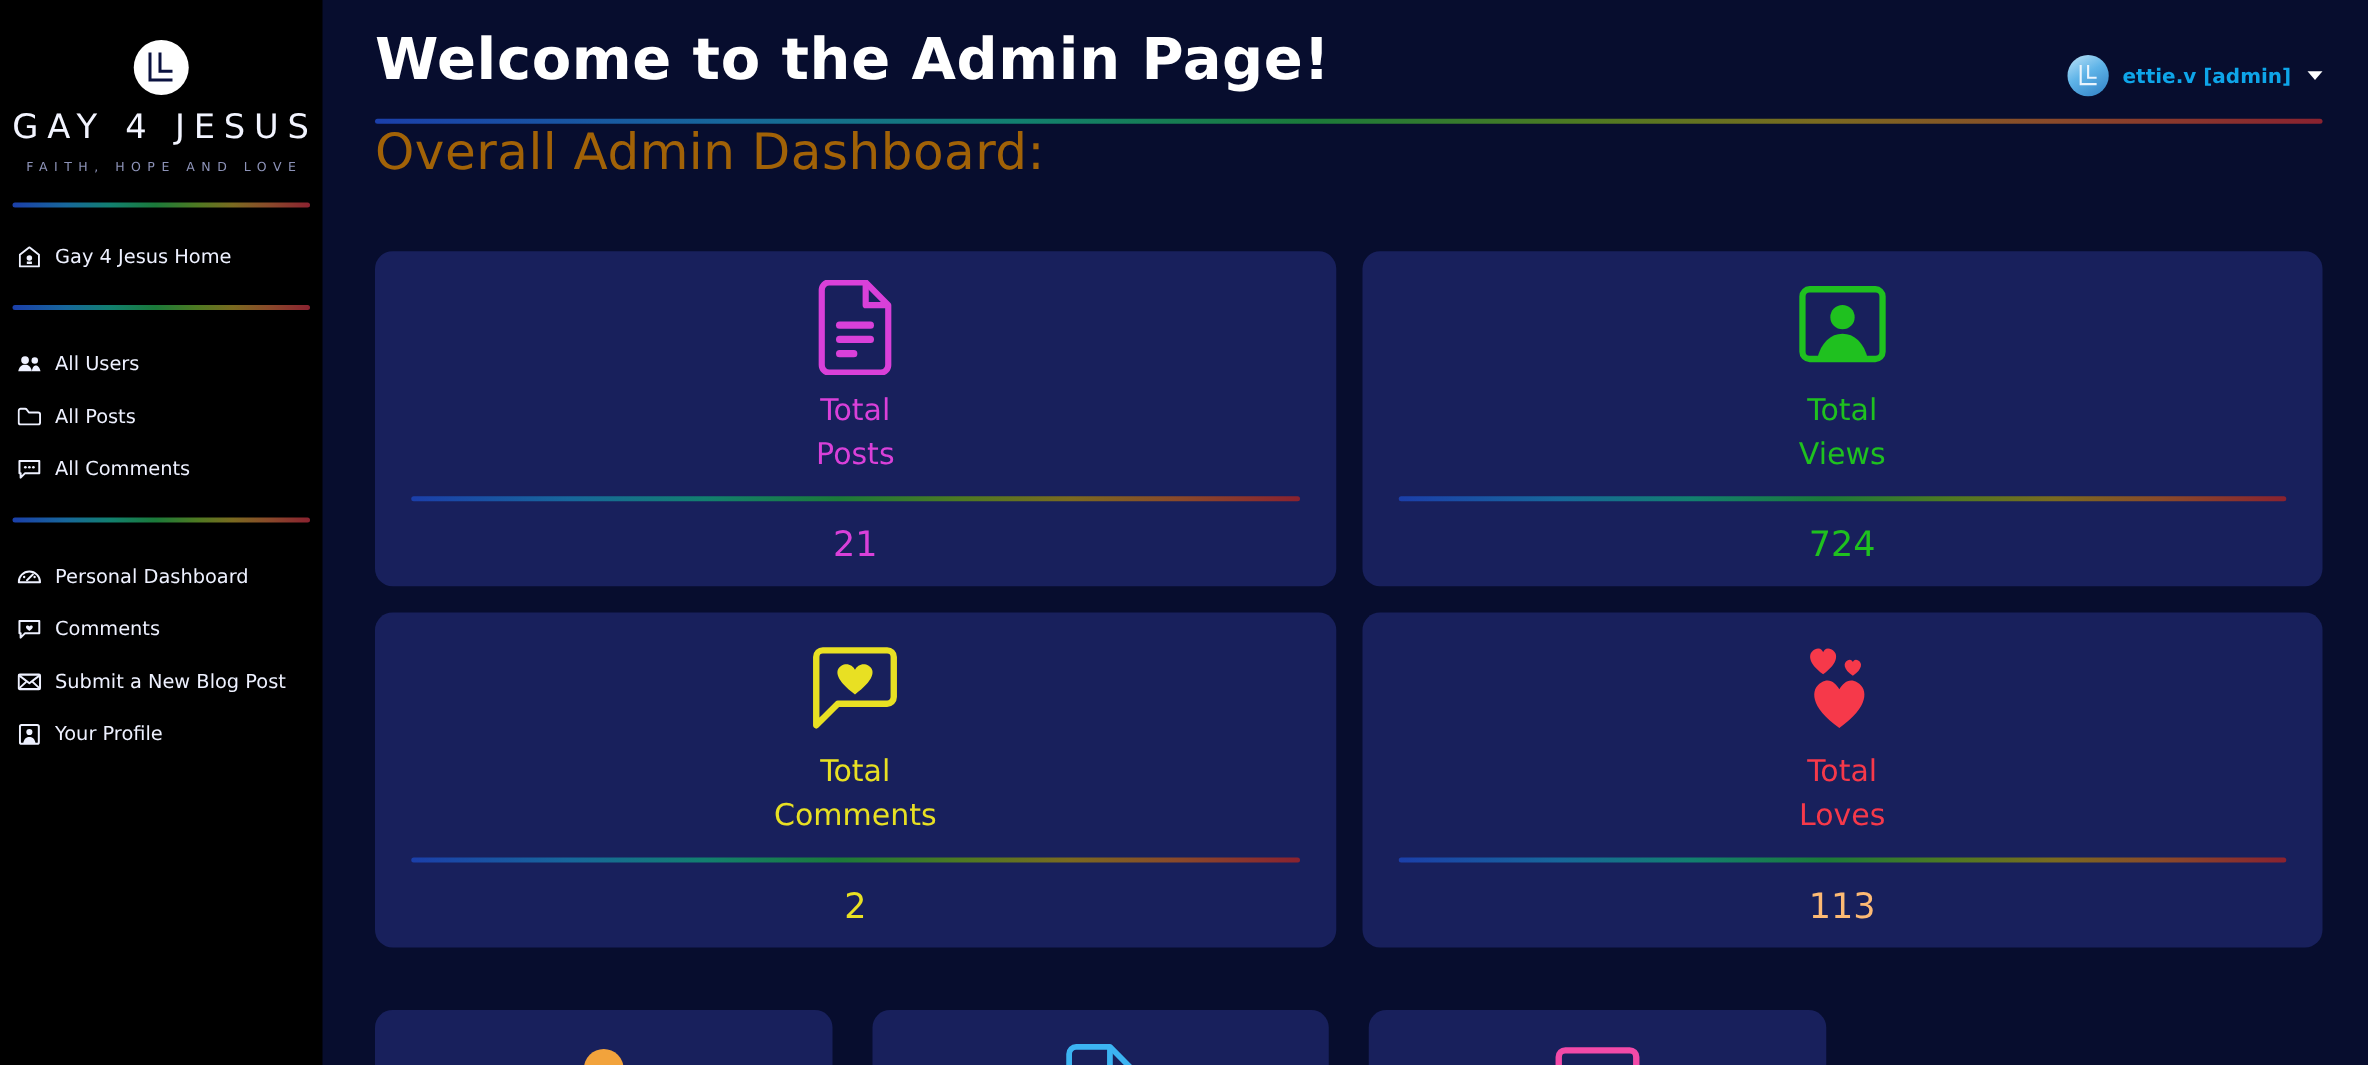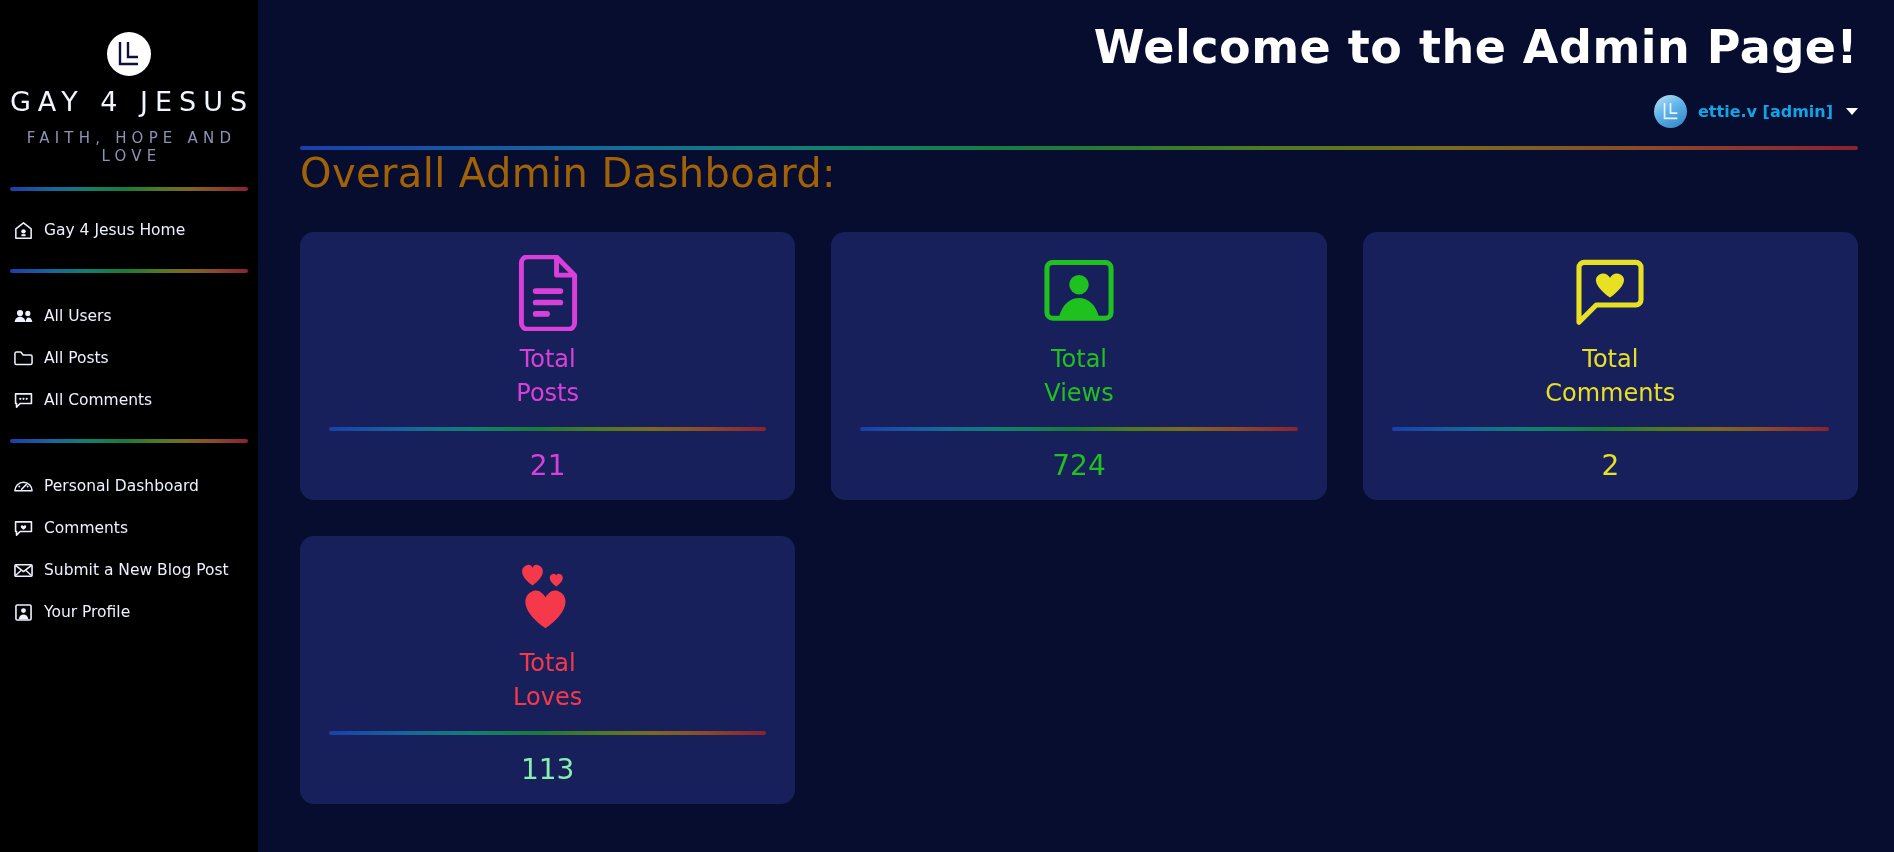--- a/index.html
+++ b/index.html
@@ -25,21 +25,21 @@
     position:relative;
   }
   .brand-mark svg { position:absolute; top:9px; left:10px; }
   .brand-title {
     color:#f2f4ff; font-size:27px; letter-spacing:7px;
     font-weight:400; white-space:nowrap;
     font-family:"DejaVu Sans", sans-serif;
     margin-left:6px;
   }
   .brand-sub {
-    color:#8d93b8; font-size:15px; letter-spacing:5.2px;
+    color:#8d93b8; font-size:10px; letter-spacing:5.2px;
     margin-top:12px; margin-left:5px;
   }
   .grad-rule {
     height:4px; border-radius:2px;
     margin:0 10px;
     background:linear-gradient(90deg,#1b3faa 0%,#17679b 18%,#12806f 33%,#1b7a3a 48%,#4e7a22 62%,#7a6a20 74%,#8a4a2a 86%,#8a2230 100%);
   }
   .side-rule { margin:22px 10px 18px 10px; }
   .side-rule2 { margin:18px 10px 22px 10px; }
 
@@ -57,23 +57,22 @@
     width:257px;
   }
   .nav-item .ico {
     width:19px; height:19px; display:flex;
     align-items:center; justify-content:center; flex:none;
   }
 
   
   .main { flex:1; height:852px; position:relative; padding:0 36px 0 42px; }
   .topbar {
-    display:flex; align-items:flex-end; justify-content:space-between;
+    display:flex; align-items:flex-start; justify-content:space-between;
     padding-top:22px;
-    flex-direction:column;
   }
   .page-title {
     color:#ffffff; font-size:46px; font-weight:700;
     letter-spacing:.5px; line-height:1.1;
     font-family:"DejaVu Sans", sans-serif;
   }
   .user-menu {
     display:flex; align-items:center; gap:11px;
     margin-top:22px; cursor:pointer;
   }
@@ -91,22 +90,22 @@
   }
   .header-rule { margin:18px 0 0 0; height:4px; border-radius:2px;
     background:linear-gradient(90deg,#1b3faa 0%,#17679b 18%,#12806f 33%,#1b7a3a 48%,#4e7a22 62%,#7a6a20 74%,#8a4a2a 86%,#8a2230 100%);
   }
   .section-title {
     color:#a16207; font-size:40px; font-weight:400;
     letter-spacing:.4px;
   }
 
   .cards {
-    display:grid; grid-template-columns:repeat(3,1fr);
-    gap:36px; margin-top:36px;
+    display:grid; grid-template-columns:repeat(2,1fr);
+    gap:21px; margin-top:56px;
   }
   .card {
     background:#18205c; border-radius:14px;
     height:268px; padding:24px 18px 0 18px;
     display:flex; flex-direction:column; align-items:center;
     overflow:hidden;
   }
   .card-icon { height:74px; display:flex; align-items:center; justify-content:center; }
   .card-label {
     font-size:24px; line-height:1.45; text-align:center;
@@ -323,21 +322,21 @@
             <path d="M11.4 13.6 C4.4 8.6 4.6 4.2 7.6 2.6 C9.9 1.4 11 2.8 11.4 3.8 C11.8 2.8 12.9 1.4 15.2 2.6 C18.2 4.2 18.4 8.6 11.4 13.6 Z" fill="#f6394a"></path>
             <path d="M24.6 14.2 C20.2 11.2 20.3 8.4 22.2 7.4 C23.6 6.6 24.3 7.5 24.6 8.1 C24.9 7.5 25.6 6.6 27 7.4 C28.9 8.4 29 11.2 24.6 14.2 Z" fill="#f6394a"></path>
             <path d="M18.6 37.4 C5.4 28.2 5.6 20 10.6 17.2 C14.4 15 16.9 17.6 18.6 20.2 C20.3 17.6 22.8 15 26.6 17.2 C31.6 20 31.8 28.2 18.6 37.4 Z" fill="#f6394a"></path>
           </svg>
         </div>
         <div class="card-label" style="color:#f6394a">
           <span>Total</span><br>
           <span>Loves</span>
         </div>
         <div class="card-rule"></div>
-        <div class="card-value" style="color:#86efac">113</div>
+        <div class="card-value" style="color:#fdba74">113</div>
       </div>
     </div>
 
     <div class="cards-row2">
       <div class="card2">
         <div class="card-icon">
           <svg width="60" height="72" viewBox="0 0 34 40">
             <circle cx="17" cy="11" r="9" fill="#f2a33c"></circle>
             <path d="M1.6 40 C3.6 29 9.4 23.6 17 23.6 C24.6 23.6 30.4 29 32.4 40 Z" fill="#f2a33c"></path>
           </svg>

